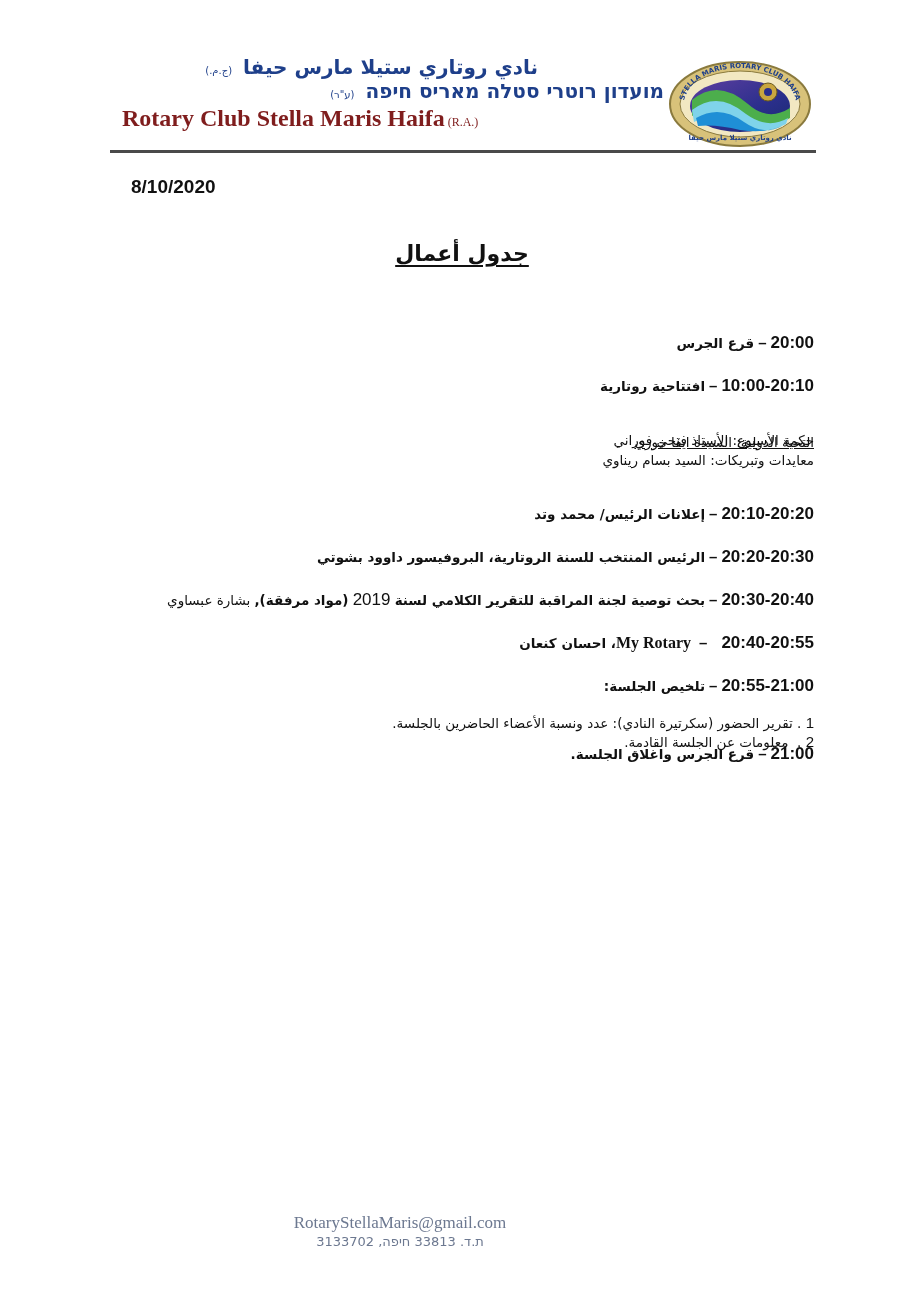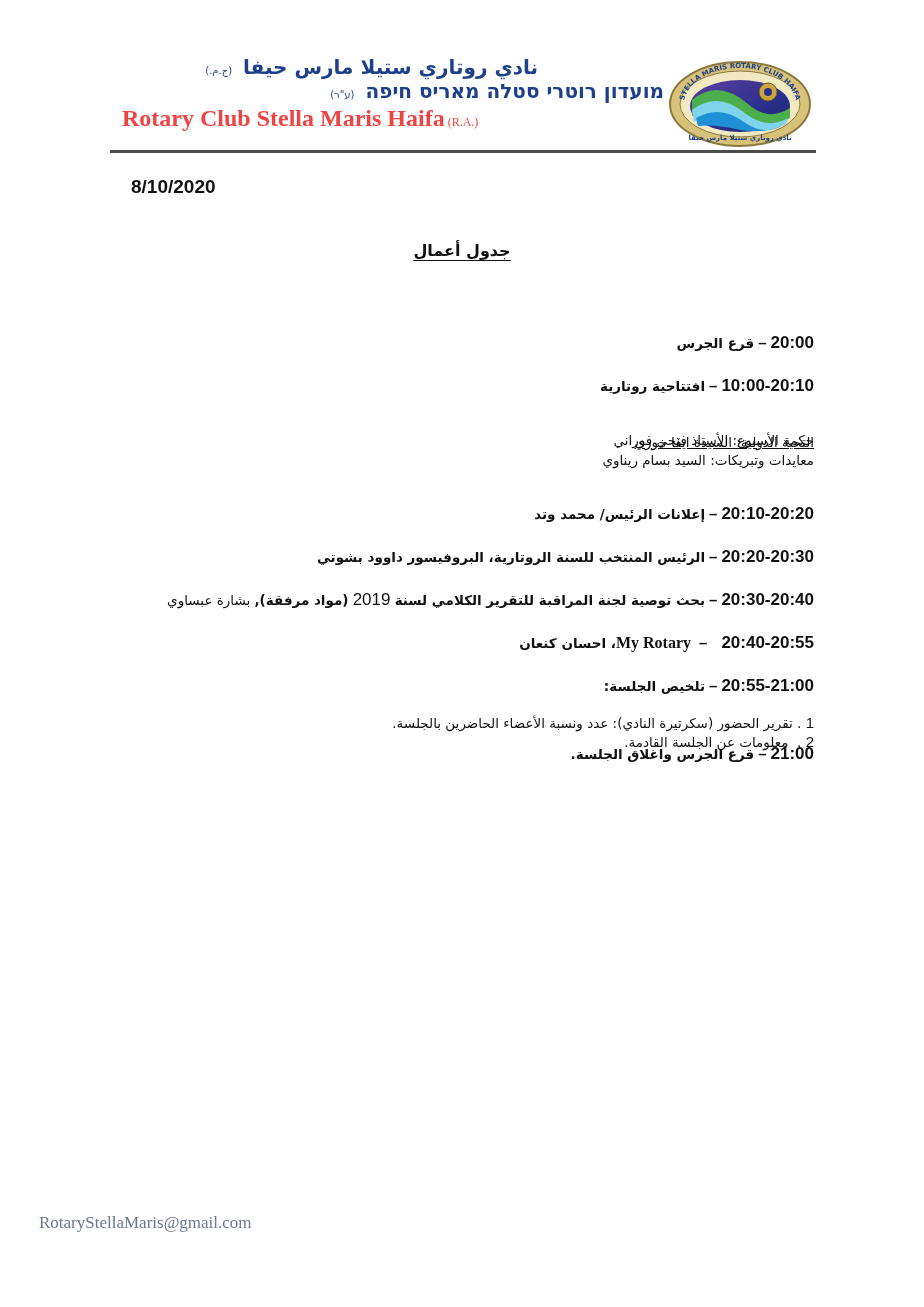--- a/index.html
+++ b/index.html
@@ -57,21 +57,21 @@
       white-space: nowrap;
       line-height: 22px;
     }
     .title-en {
       position: absolute;
       left: 4px;
       top: 48px;
       font-family: "Liberation Serif", "DejaVu Serif", serif;
       font-weight: bold;
       font-size: 24px;
-      color: #ef4444;
+      color: #7f1d1d;
       white-space: nowrap;
       line-height: 28px;
     }
     .title-en .suffix {
       font-size: 12px;
       font-weight: normal;
       margin-left: 3px;
     }
     .logo {
       position: absolute;
@@ -98,21 +98,21 @@
     }
     .doc-title {
       position: absolute;
       left: 0;
       width: 924px;
       top: 241px;
       text-align: center;
       direction: rtl;
       font-family: "DejaVu Sans", sans-serif;
       font-weight: bold;
-      font-size: 16px;
+      font-size: 22px;
     }
     .doc-title span {
       text-decoration: underline;
       text-underline-offset: 4px;
       position: relative;
       left: 0px;
     }
     .agenda {
       position: absolute;
       right: 110px;
@@ -175,22 +175,22 @@
     .num {
       font-family: "Liberation Sans", sans-serif;
       font-size: 15px;
       unicode-bidi: isolate;
     }
     .footer {
       position: absolute;
       left: 0;
       width: 800px;
       top: 1213px;
+      text-align: center;
       color: #6c7890;
-      padding-left: 39px;
     }
     .footer .email {
       font-family: "Liberation Serif", serif;
       font-size: 17px;
       line-height: 20px;
     }
     .footer .addr {
       font-family: "DejaVu Sans", sans-serif;
       font-size: 13px;
       line-height: 18px;
@@ -293,13 +293,14 @@
     <span class="num">2</span> .&nbsp; <span>معلومات عن الجلسة القادمة.</span>
   </div>
 
   <div class="row bold" style="top:740px;">
     <span class="time">21:00</span><span class="dash">–</span><span class="txt">قرع الجرس واغلاق الجلسة.</span>
   </div>
 </div>
 
 <div class="footer">
   <div class="email">RotaryStellaMaris@gmail.com</div>
+  <div class="addr">ת.ד. 33813 חיפה, 3133702</div>
 </div>
 
 </body></html>

